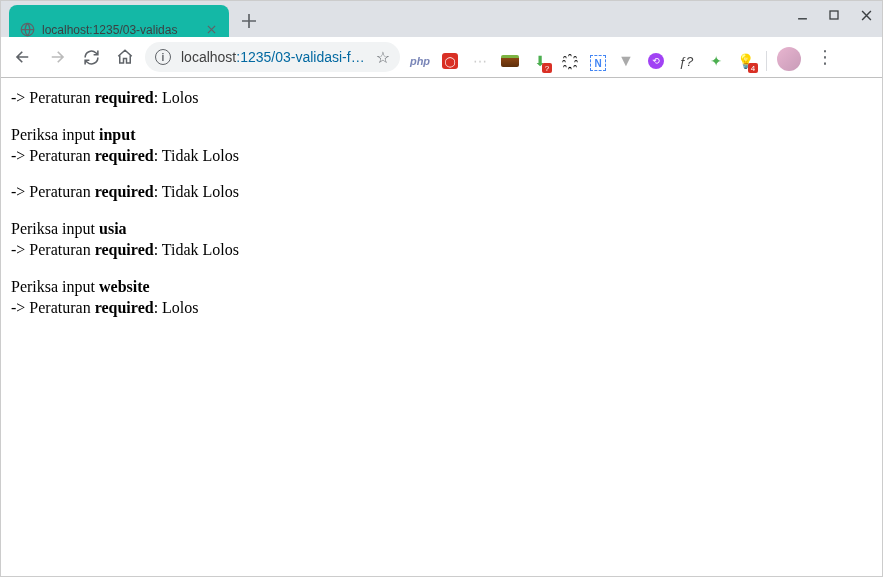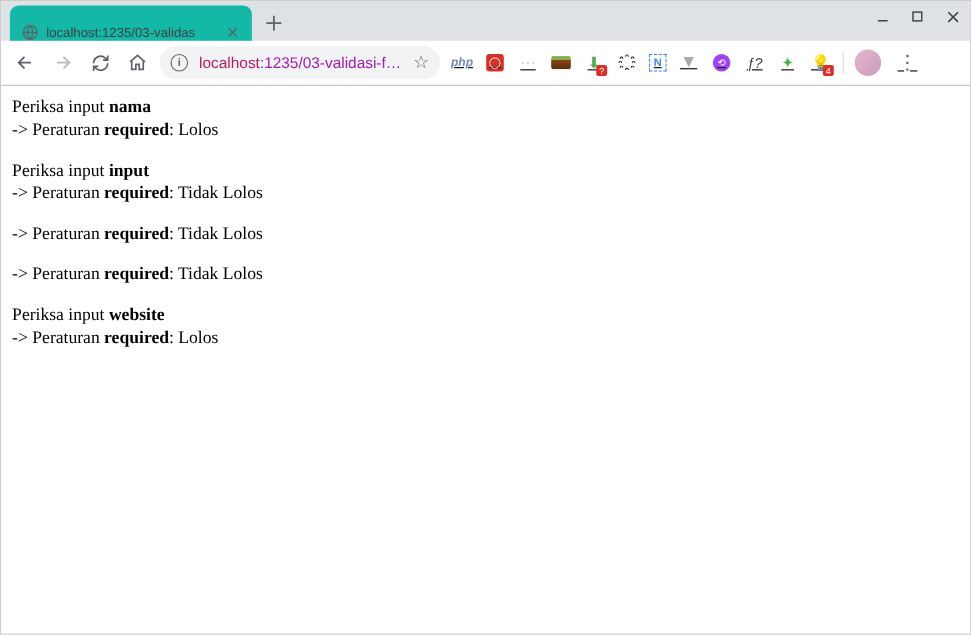--- a/index.html
+++ b/index.html
@@ -131,29 +131,28 @@
       font-size: 10px;
       font-weight: bold;
       flex-shrink: 0;
     }
     .url-text {
       flex: 1;
       white-space: nowrap;
       overflow: hidden;
       text-overflow: ellipsis;
     }
-    .url-host { color: #be185d; }
-    .url-path { color: #a21caf; }
+    .url-host { color: #404040; }
+    .url-path { color: #0369a1; }
     .star-icon { color: #5f6368; font-size: 16px; flex-shrink: 0; }
     .extensions {
       display: flex;
-      align-items: center;
+      align-items: flex-end;
       gap: 10px;
       padding: 0 4px;
-      text-decoration: underline;
     }
     .ext {
       width: 20px;
       height: 20px;
       display: flex;
       align-items: center;
       justify-content: center;
       font-size: 14px;
       position: relative;
     }
@@ -295,30 +294,30 @@
       <span class="ext" style="color:#fbbc04;">💡<span class="ext-badge">4</span></span>
       <span class="ext-divider"></span>
       <span class="avatar"></span>
       <span class="menu-dots">⋮</span>
     </div>
   </div>
 </div>
 
 <div class="content" id="validation-output">
     <div class="block">
-      <div>Periksa input <b>nama</b></div>
       <div>-&gt; Peraturan <b>required</b>: Lolos</div>
     </div>
     <div class="block">
       <div>Periksa input <b>input</b></div>
       <div>-&gt; Peraturan <b>required</b>: Tidak Lolos</div>
     </div>
     <div class="block">
       <div>-&gt; Peraturan <b>required</b>: Tidak Lolos</div>
     </div>
     <div class="block">
+      <div>Periksa input <b>usia</b></div>
       <div>-&gt; Peraturan <b>required</b>: Tidak Lolos</div>
     </div>
     <div class="block">
       <div>Periksa input <b>website</b></div>
       <div>-&gt; Peraturan <b>required</b>: Lolos</div>
     </div>
   </div>
 
 </body></html>

